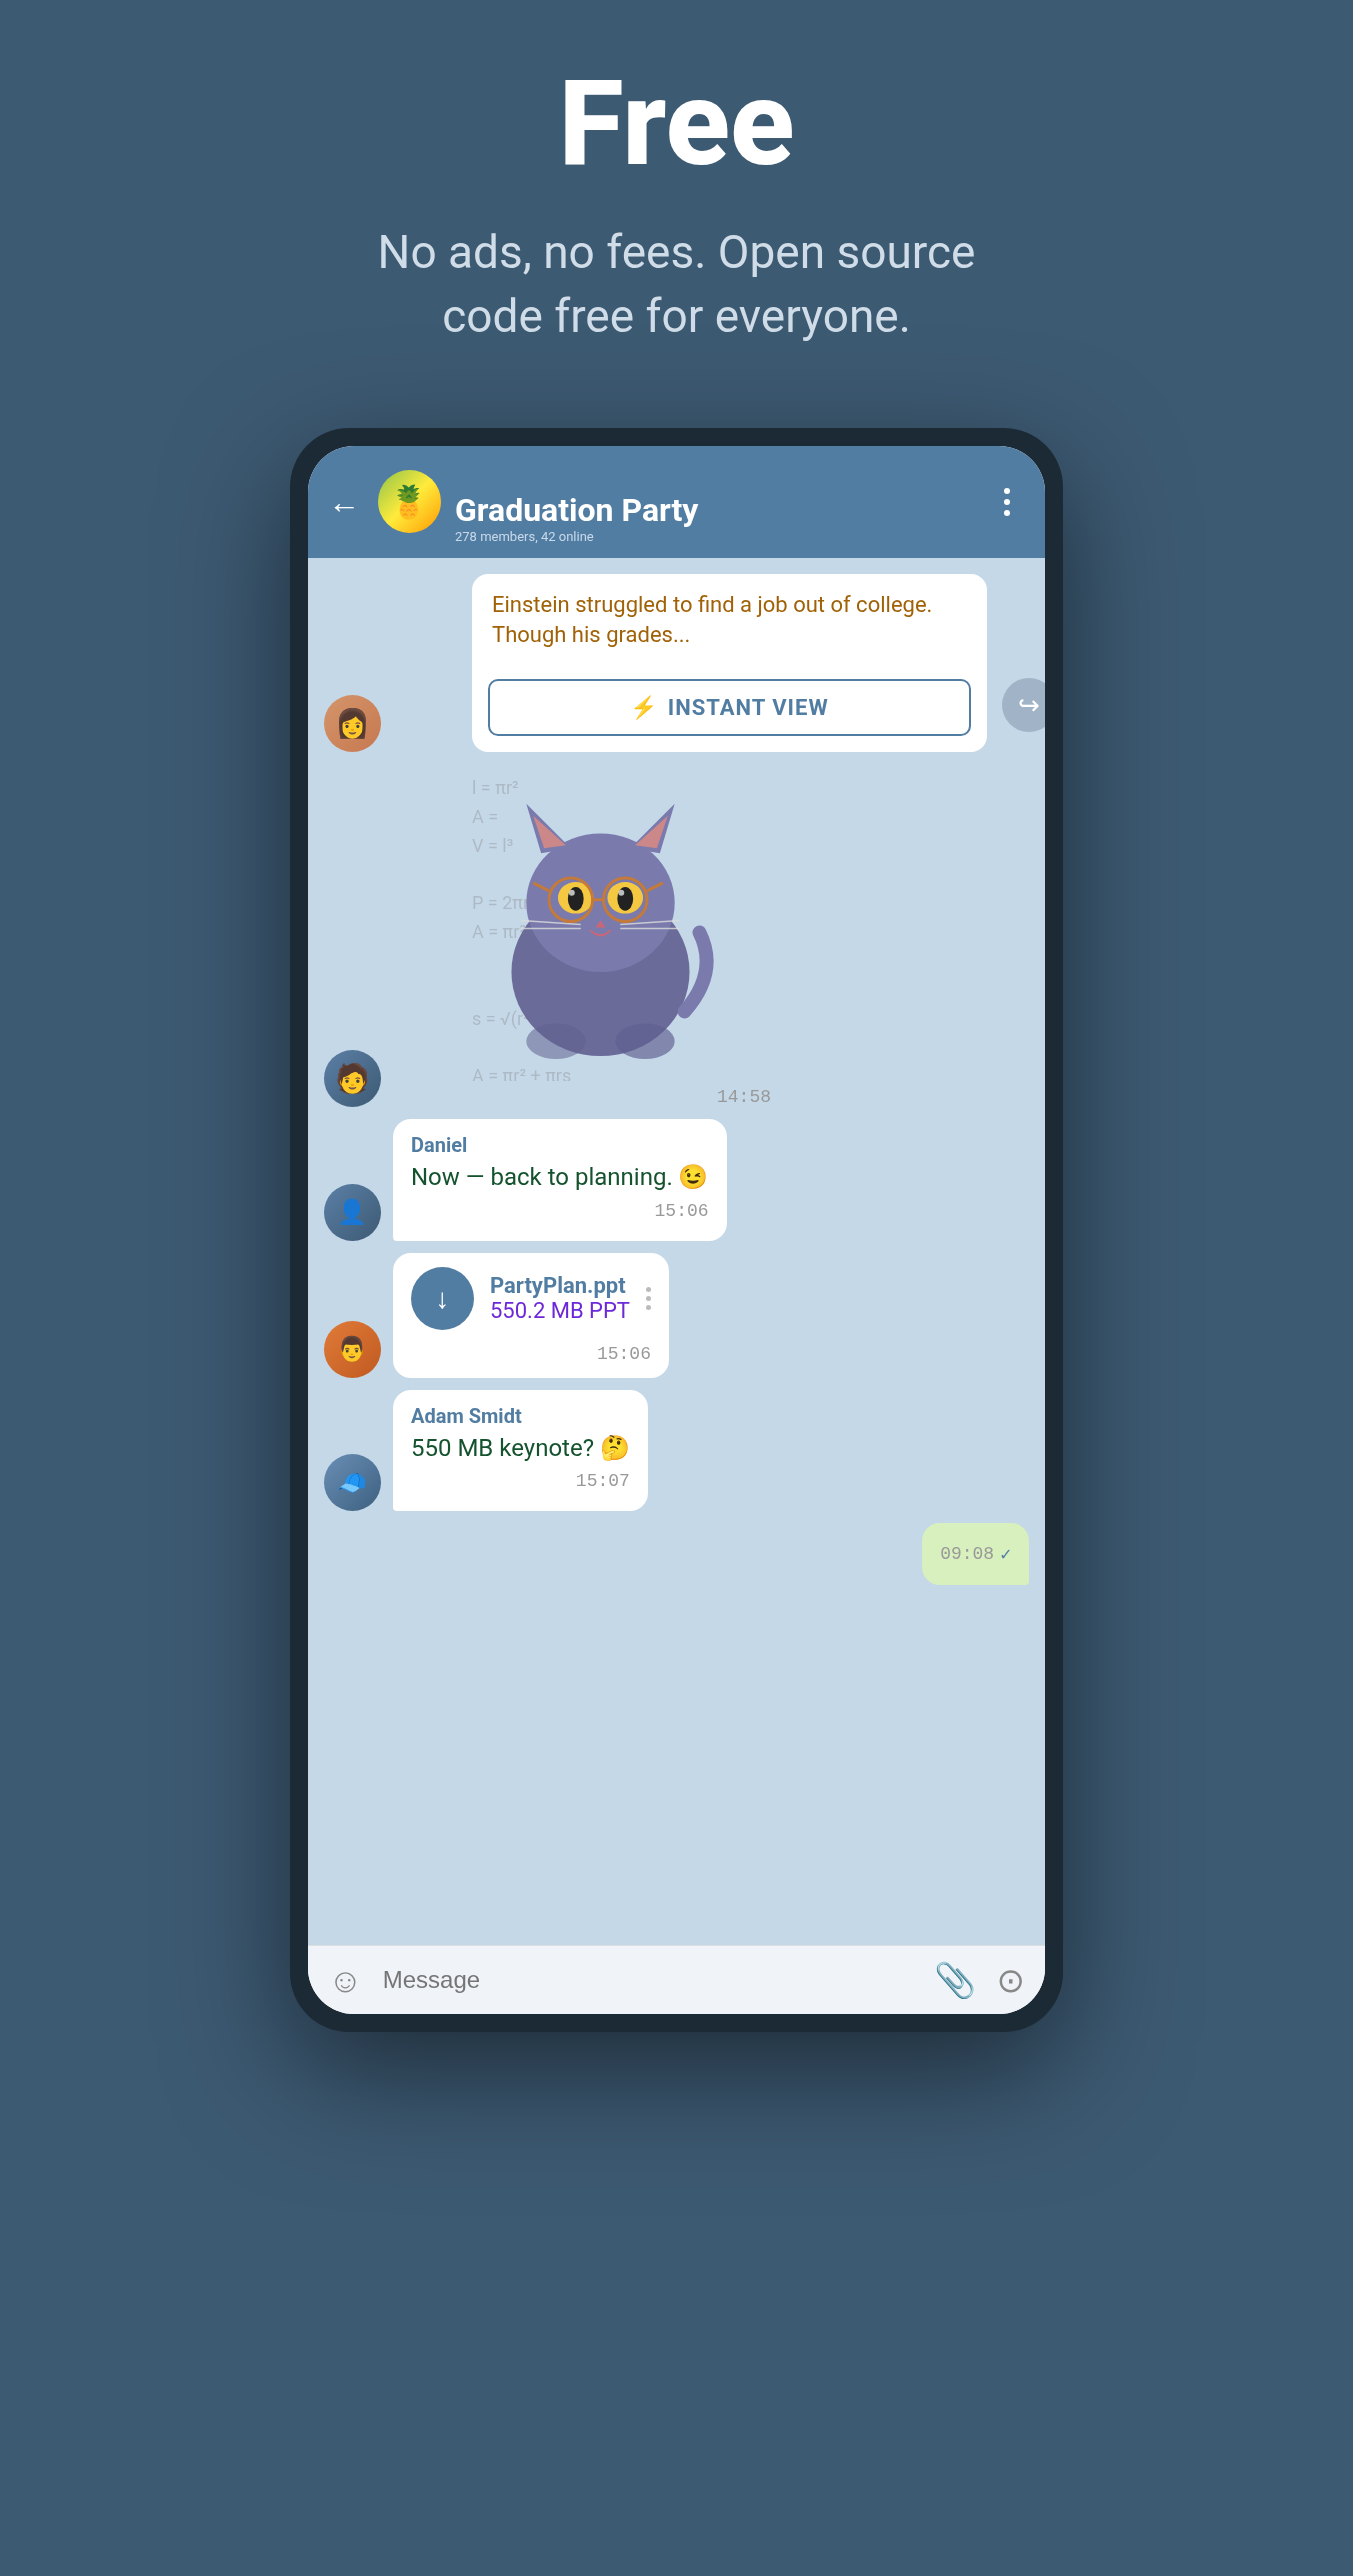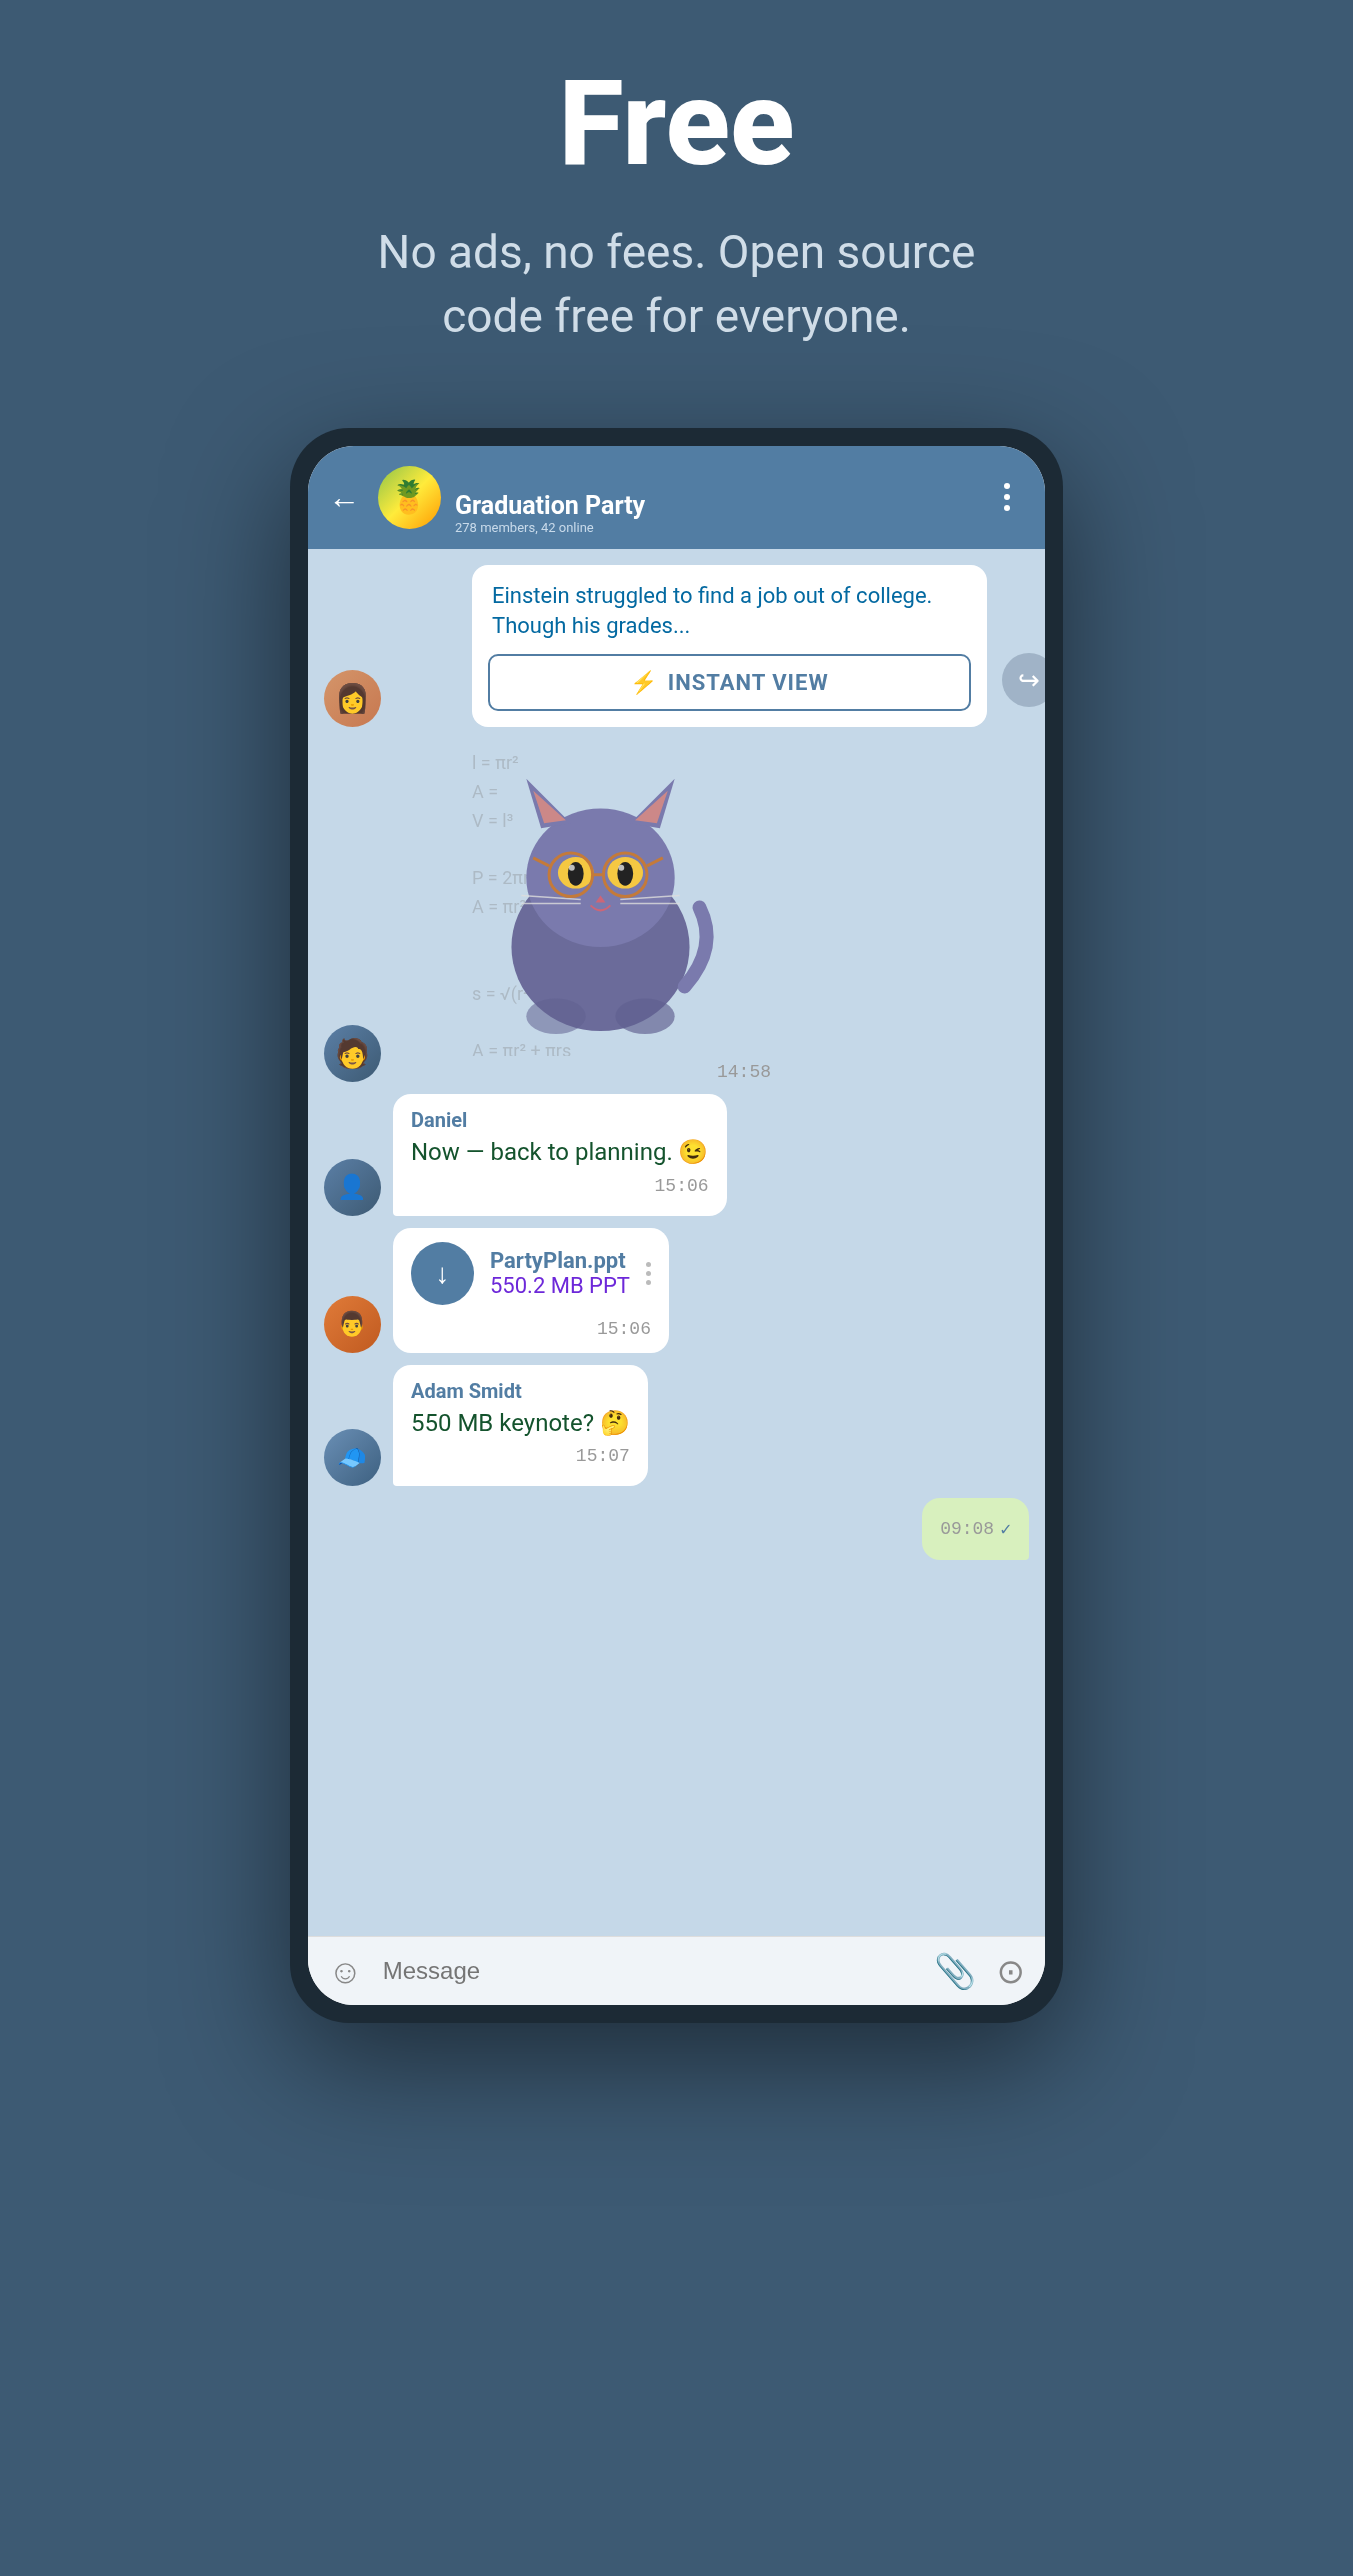--- a/index.html
+++ b/index.html
@@ -85,21 +85,21 @@
       display: flex;
       align-items: center;
       justify-content: center;
     }
 
     .chat-header-info {
       flex: 1;
     }
 
     .chat-name {
-      font-size: 25px;
+      font-size: 32px;
       font-weight: 700;
       color: #ffffff;
       margin-top: 31px;
     }
 
     .chat-members {
       font-size: 13px;
       color: #c8daea;
     }
 
@@ -138,23 +138,23 @@
       background: #ffffff;
       border-radius: 16px;
       overflow: hidden;
       max-width: 515px;
       align-self: flex-start;
       margin-left: 79px;
       position: relative;
     }
 
     .article-text {
-      padding: 16px 20px 12px;
+      padding: 16px 20px 28px;
       font-size: 22px;
-      color: #0369a1;
+      color: #a16207;
       line-height: 1.4;
     }
 
     .instant-view-btn {
       margin: 0 16px 16px;
       border: 2px solid #527da3;
       border-radius: 10px;
       padding: 14px 20px;
       display: flex;
       align-items: center;

